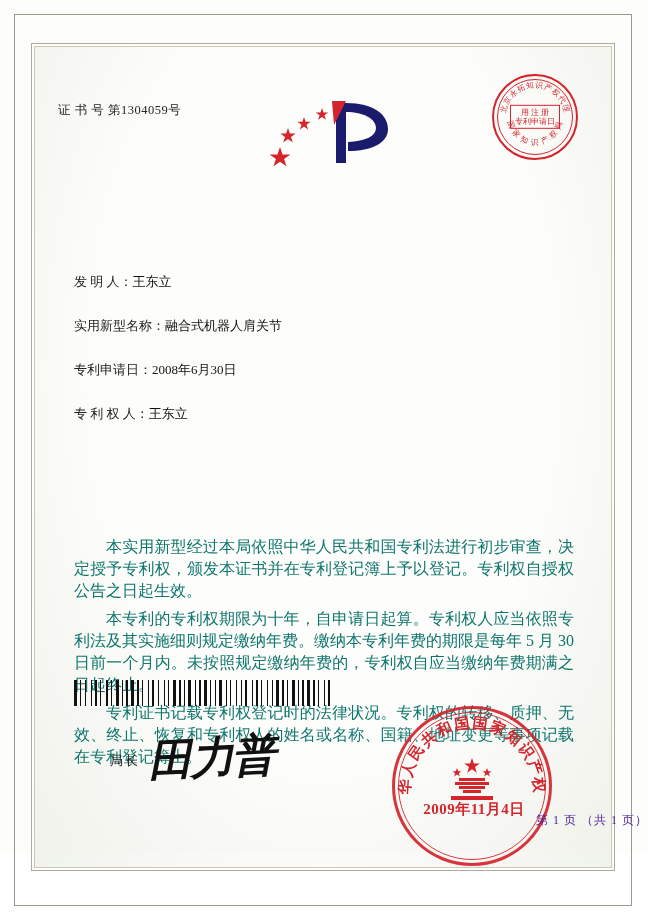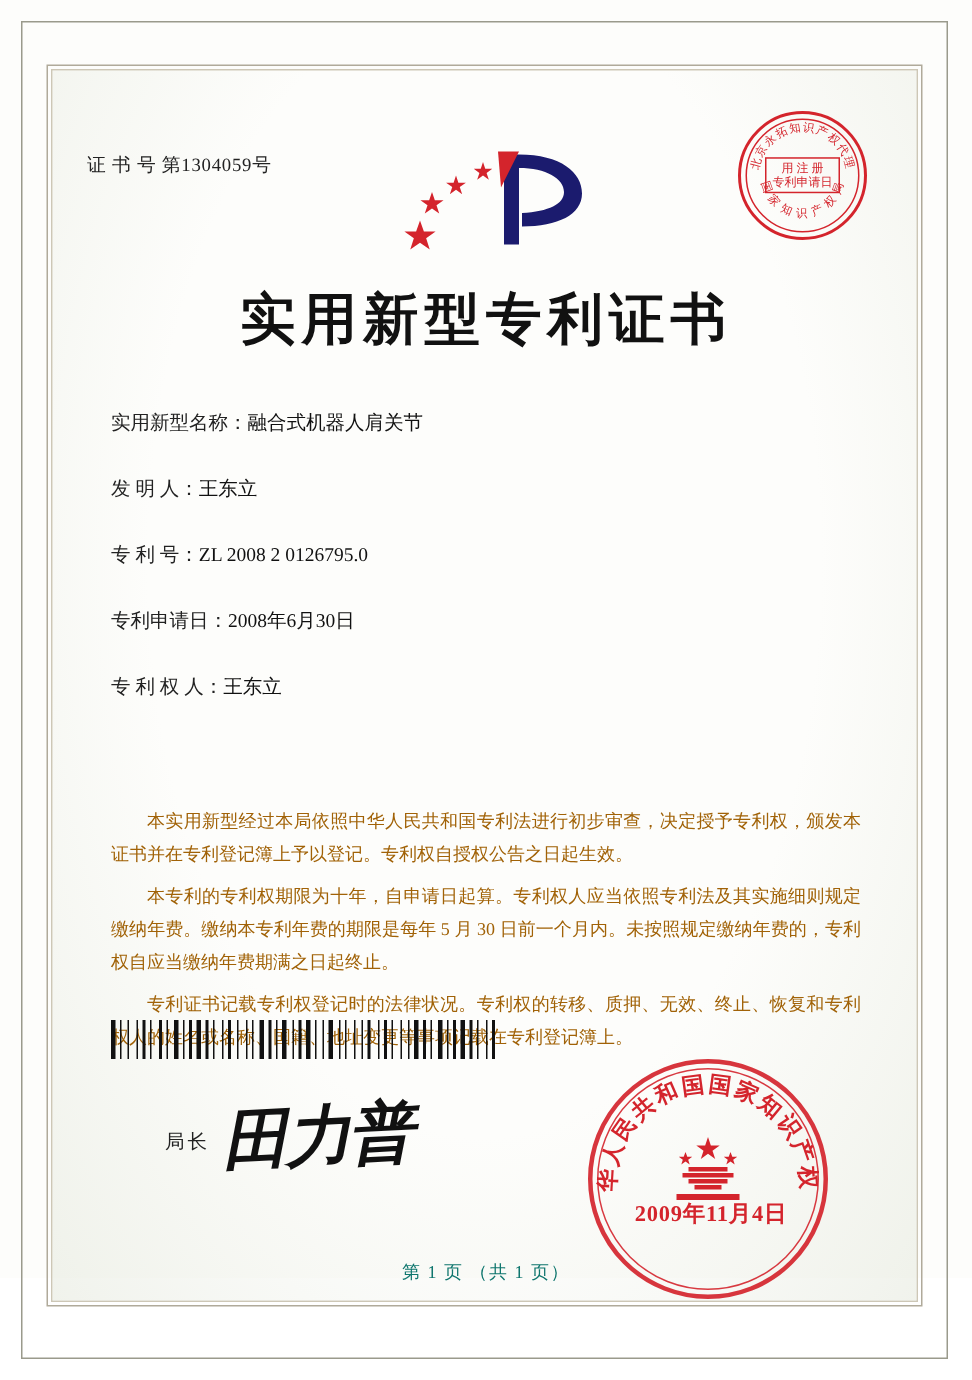--- a/index.html
+++ b/index.html
@@ -153,24 +153,24 @@
     display: inline-block;
     color: #111;
   }
 
   
   .body-text {
     position: absolute;
     left: 74px;
     top: 536px;
     width: 500px;
-    font-size: 12px;
+    font-size: 16px;
     line-height: 22px;
     text-align: justify;
-    color: #a16207;
+    color: #0f766e;
   }
   .body-text p {
     margin: 0 0 6px 0;
     text-indent: 2em;
   }
 
   
   .barcode {
     position: absolute;
     left: 74px;
@@ -262,25 +262,25 @@
     font-size: 15px;
     font-weight: bold;
     letter-spacing: 0.5px;
     white-space: nowrap;
   }
 
   
   .page-footer {
     position: absolute;
     left: 0;
-    top: 840px;
+    top: 812px;
     width: 648px;
-    text-align: center;
+    text-align: right;
     font-size: 12px;
-    color: #0f766e;
+    color: #4c1d95;
     letter-spacing: 1px;
   }
 </style>
 </head>
 <body>
 
 <div class="certificate">
 
   <div class="border-outer"></div>
   <div class="border-inner"></div>
@@ -320,31 +320,27 @@
           <textPath href="#arcBotSeal" startOffset="50%" text-anchor="middle">国 家 知 识 产 权 局</textPath>
         </text>
       </svg>
     </div>
     <div class="center-box">
       <div>用 注 册</div>
       <div>专利申请日</div>
     </div>
   </div>
 
-  <div class="main-title">实用新型专利证书</div>
 
   <div class="fields">
     <div class="field-row">
+      <span class="field-label">发  明  人：</span><span class="field-value">王东立</span>
+    </div>
+    <div class="field-row">
       <span class="field-label">实用新型名称：</span><span class="field-value">融合式机器人肩关节</span>
-    </div>
-    <div class="field-row">
-      <span class="field-label">发  明  人：</span><span class="field-value">王东立</span>
-    </div>
-    <div class="field-row">
-      <span class="field-label">专  利  号：</span><span class="field-value">ZL 2008 2 0126795.0</span>
     </div>
     <div class="field-row">
       <span class="field-label">专利申请日：</span><span class="field-value">2008年6月30日</span>
     </div>
     <div class="field-row">
       <span class="field-label">专 利 权 人：</span><span class="field-value">王东立</span>
     </div>
   </div>
 
   <div class="body-text">

